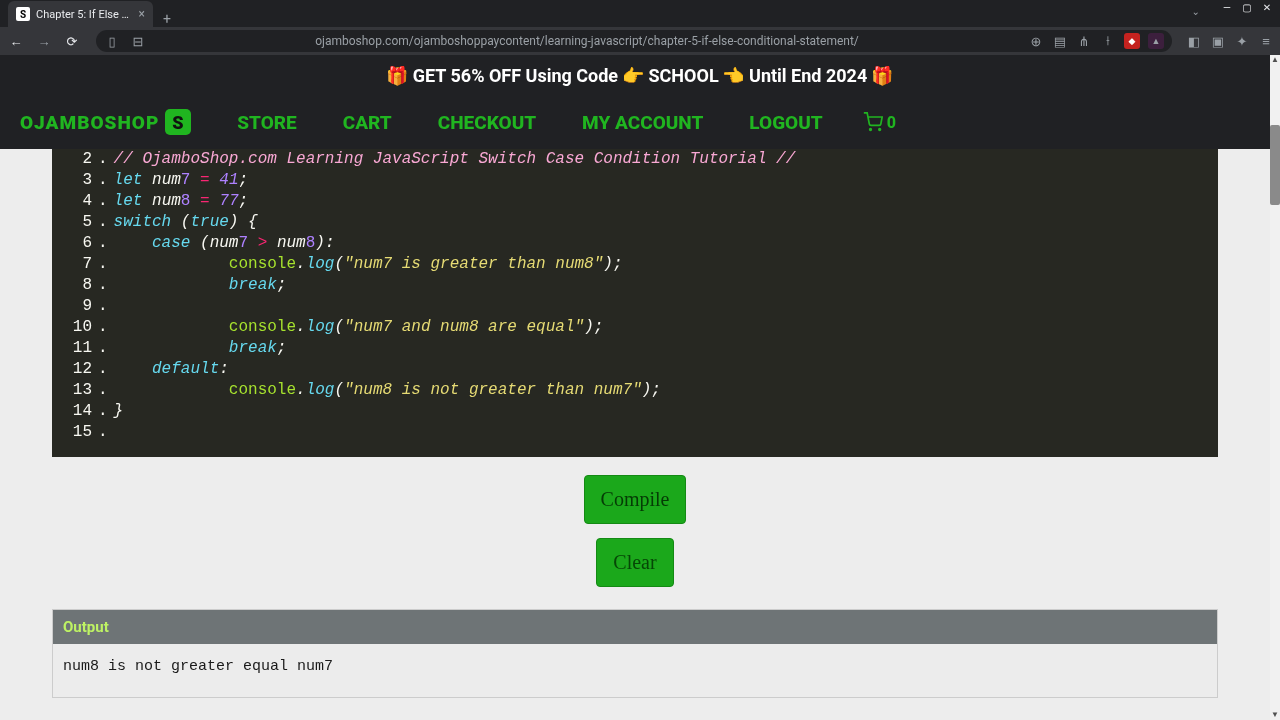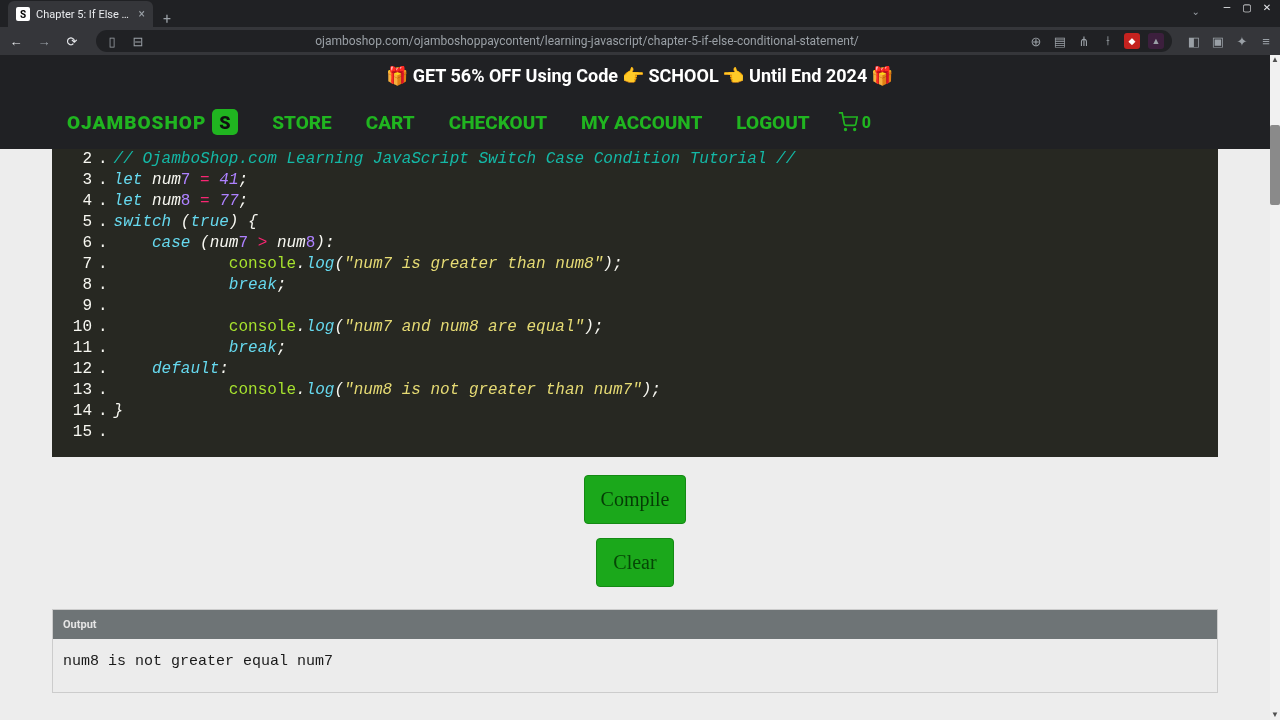--- a/index.html
+++ b/index.html
@@ -96,22 +96,22 @@
     display:flex;align-items:center;justify-content:center;
     font-weight:bold;
     font-size:18px;
     gap:4px;
     color:#fff;
   }
   .nav {
     background:#202124;
     height:54px;
     display:flex;align-items:center;
-    padding: 0 67px;
-    gap: 20px;
+    padding: 0 20px;
+    gap: 32px;
     font-weight:800;
     font-size:19px;
   }
   .brand { color:#20b520; letter-spacing:1px; display:flex;align-items:center;gap:6px; font-weight:900;}
   .brand-badge { background:#20b520;color:#101010;width:26px;height:26px;border-radius:5px;display:flex;align-items:center;justify-content:center;font-size:18px;font-weight:900;}
   .nav a { color:#20b520; text-decoration:none;margin-left:14px; }
   .cart-ico { display:flex;align-items:center;gap:4px;color:#20b520; font-size:16px; margin-left:8px;}
 
   .content-wrap { padding: 0 10px 0 0; }
   .code-box {
@@ -126,21 +126,21 @@
   }
   .code-line { display:flex; }
   .ln { width:28px; text-align:right; color:#f8f8f2; margin-right:6px; font-style:normal;}
   .dot { margin-right:6px; color:#f8f8f2; font-style:normal;}
   .code-content { white-space:pre; }
   .tok-kw { color:#66d9ef; }
   .tok-var { color:#f8f8f2; }
   .tok-num { color:#ae81ff; }
   .tok-op { color:#f92672; }
   .tok-punc { color:#f8f8f2; }
-  .tok-comment { color:#14b8a6; }
+  .tok-comment { color:#f9a8d4; }
   .tok-str { color:#e6db74; }
   .tok-fn { color:#66d9ef; }
   .tok-call { color:#a6e22e; font-style:normal;}
   .tok-brace { color:#f8f8f2; }
   .tok-numsuffix { color:#ae81ff; font-style:normal;}
 
   .btn-row { text-align:center; padding:18px 0 4px 0; }
   .btn {
     display:inline-block;
     background:#1ba81b;
@@ -153,24 +153,24 @@
     cursor:pointer;
   }
   .btn.primary { color:#053b05; }
 
   .output-box {
     margin: 18px 52px 0 52px;
     border:1px solid #ccc;
   }
   .output-header {
     background:#6e7476;
-    color:#e5e5e5;
+    color:#bef264;
     font-weight:bold;
     padding:8px 10px;
-    font-size:11px;
+    font-size:15px;
   }
   .output-body {
     background:#ececec;
     font-family:"Consolas","Courier New",monospace;
     font-size:15px;
     padding:14px 10px 22px 10px;
     color:#1a1a1a;
   }
 </style>
 </head>

